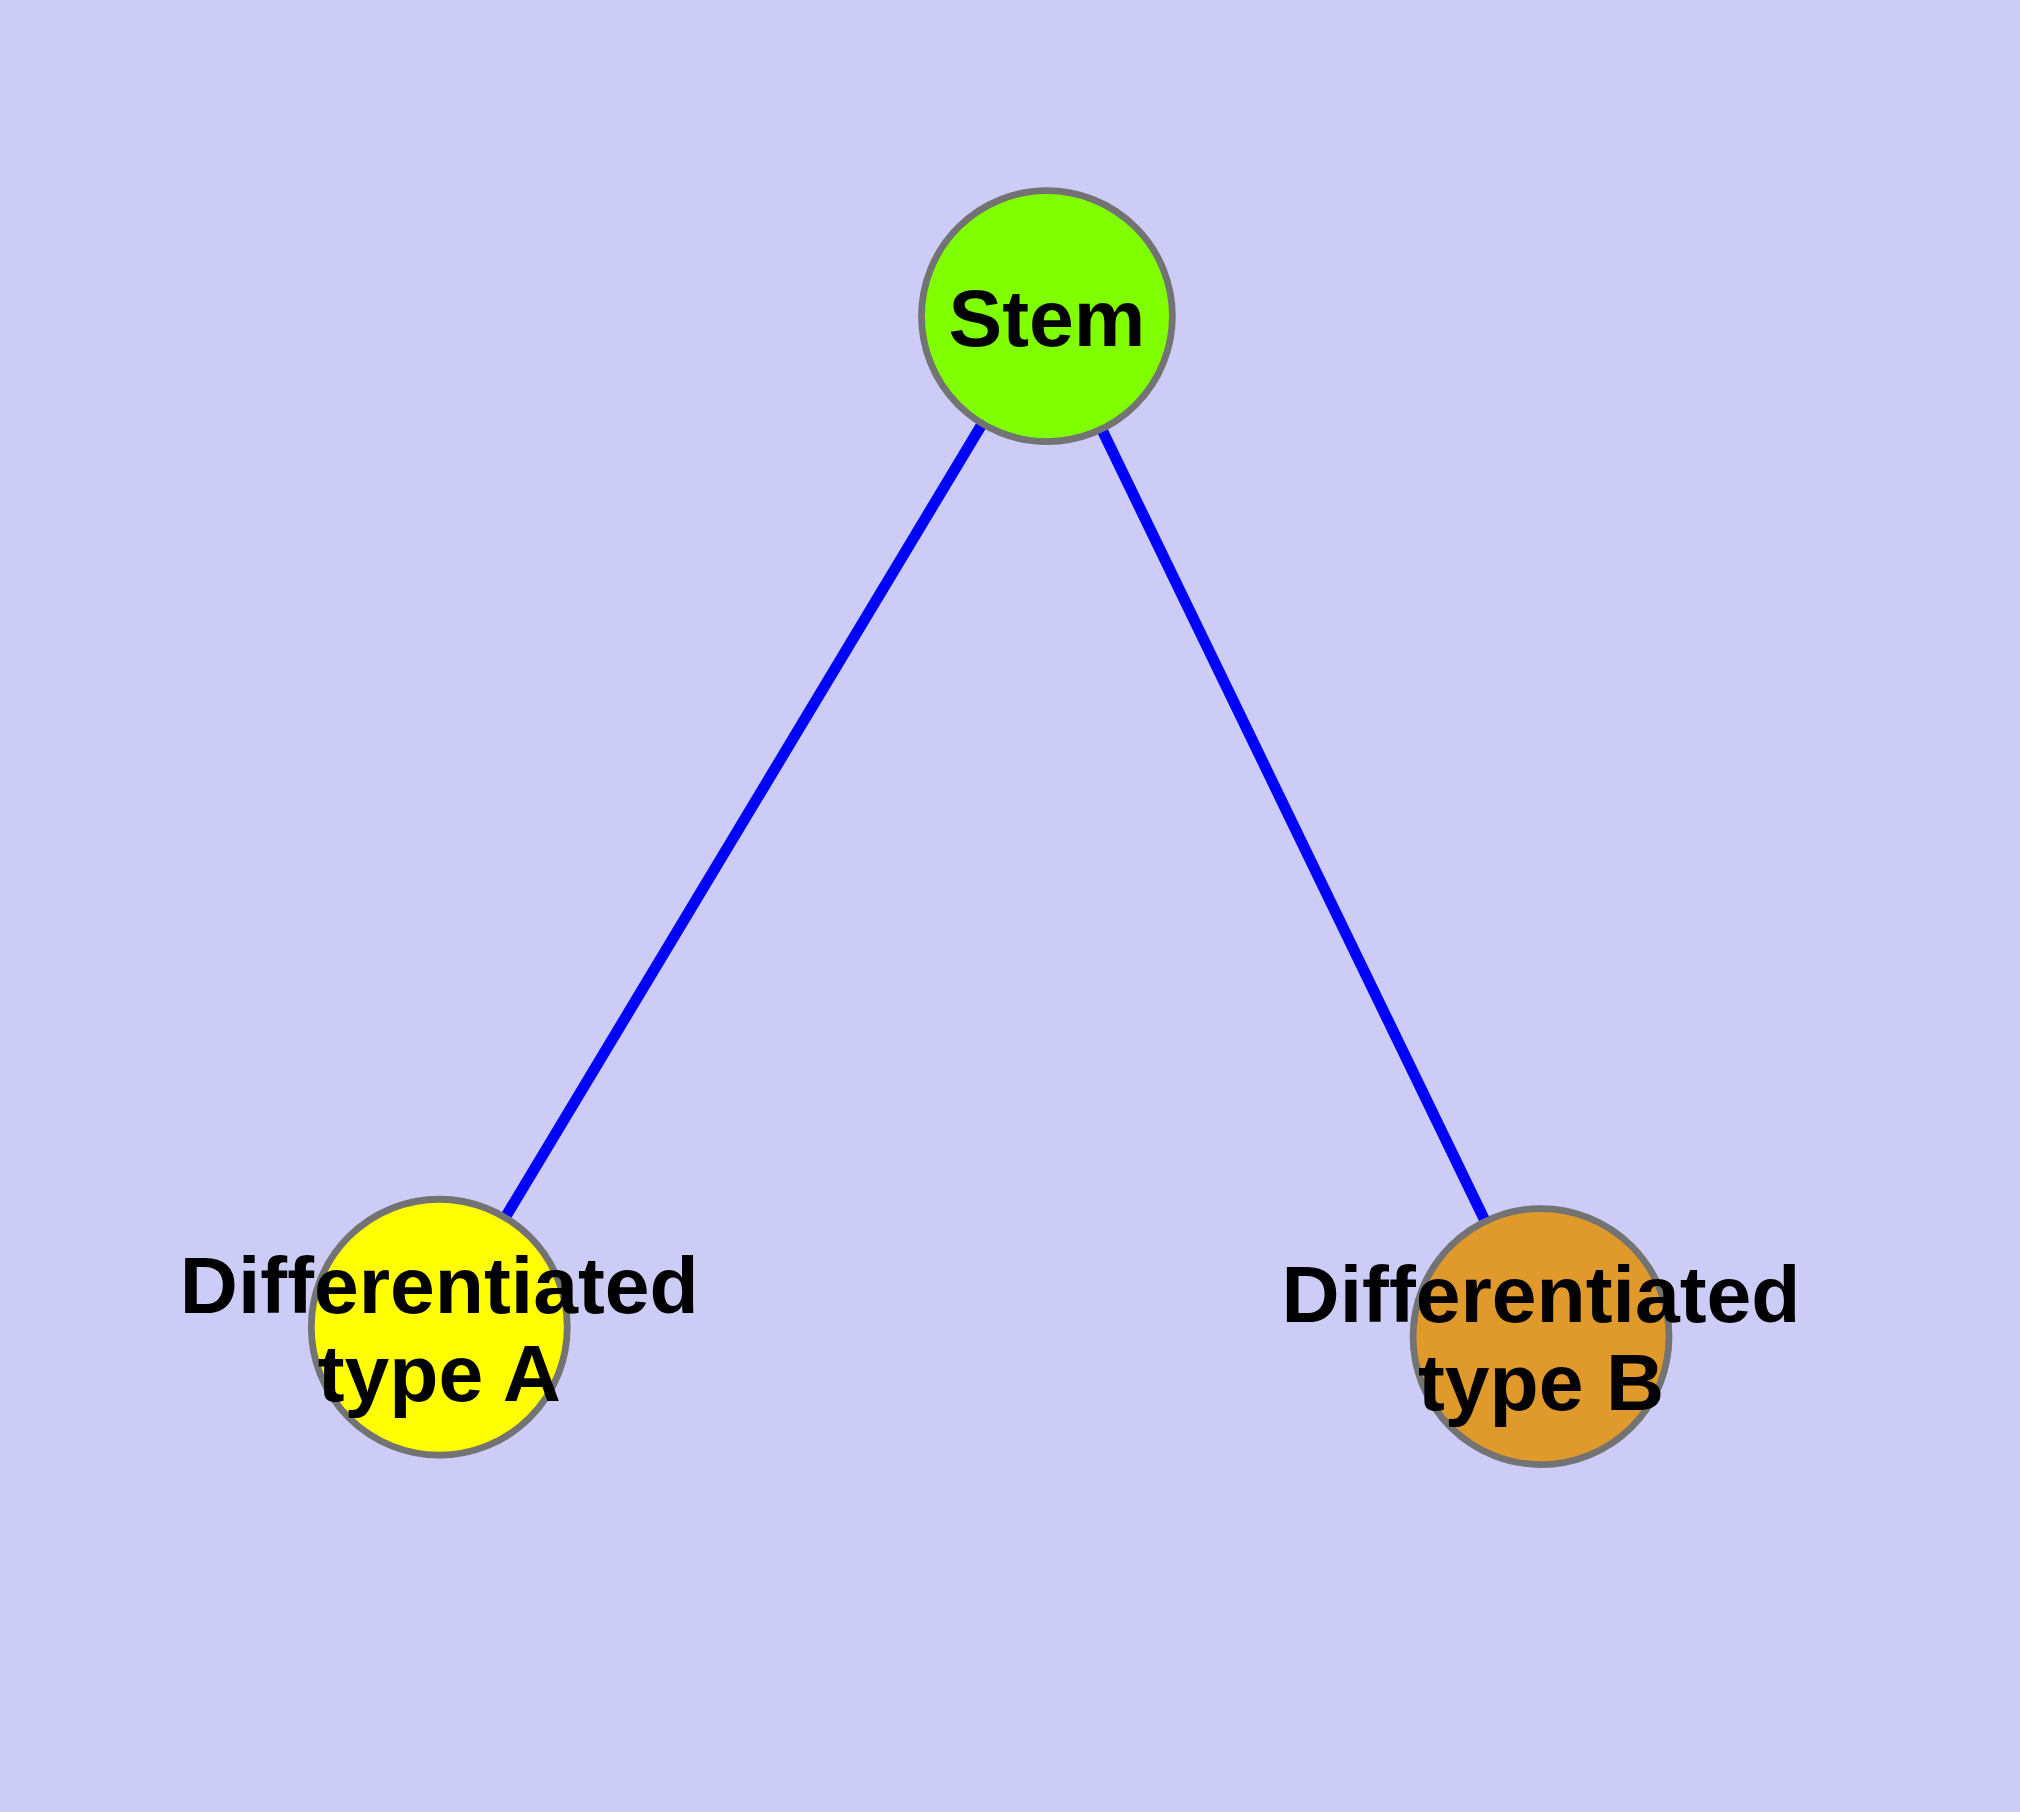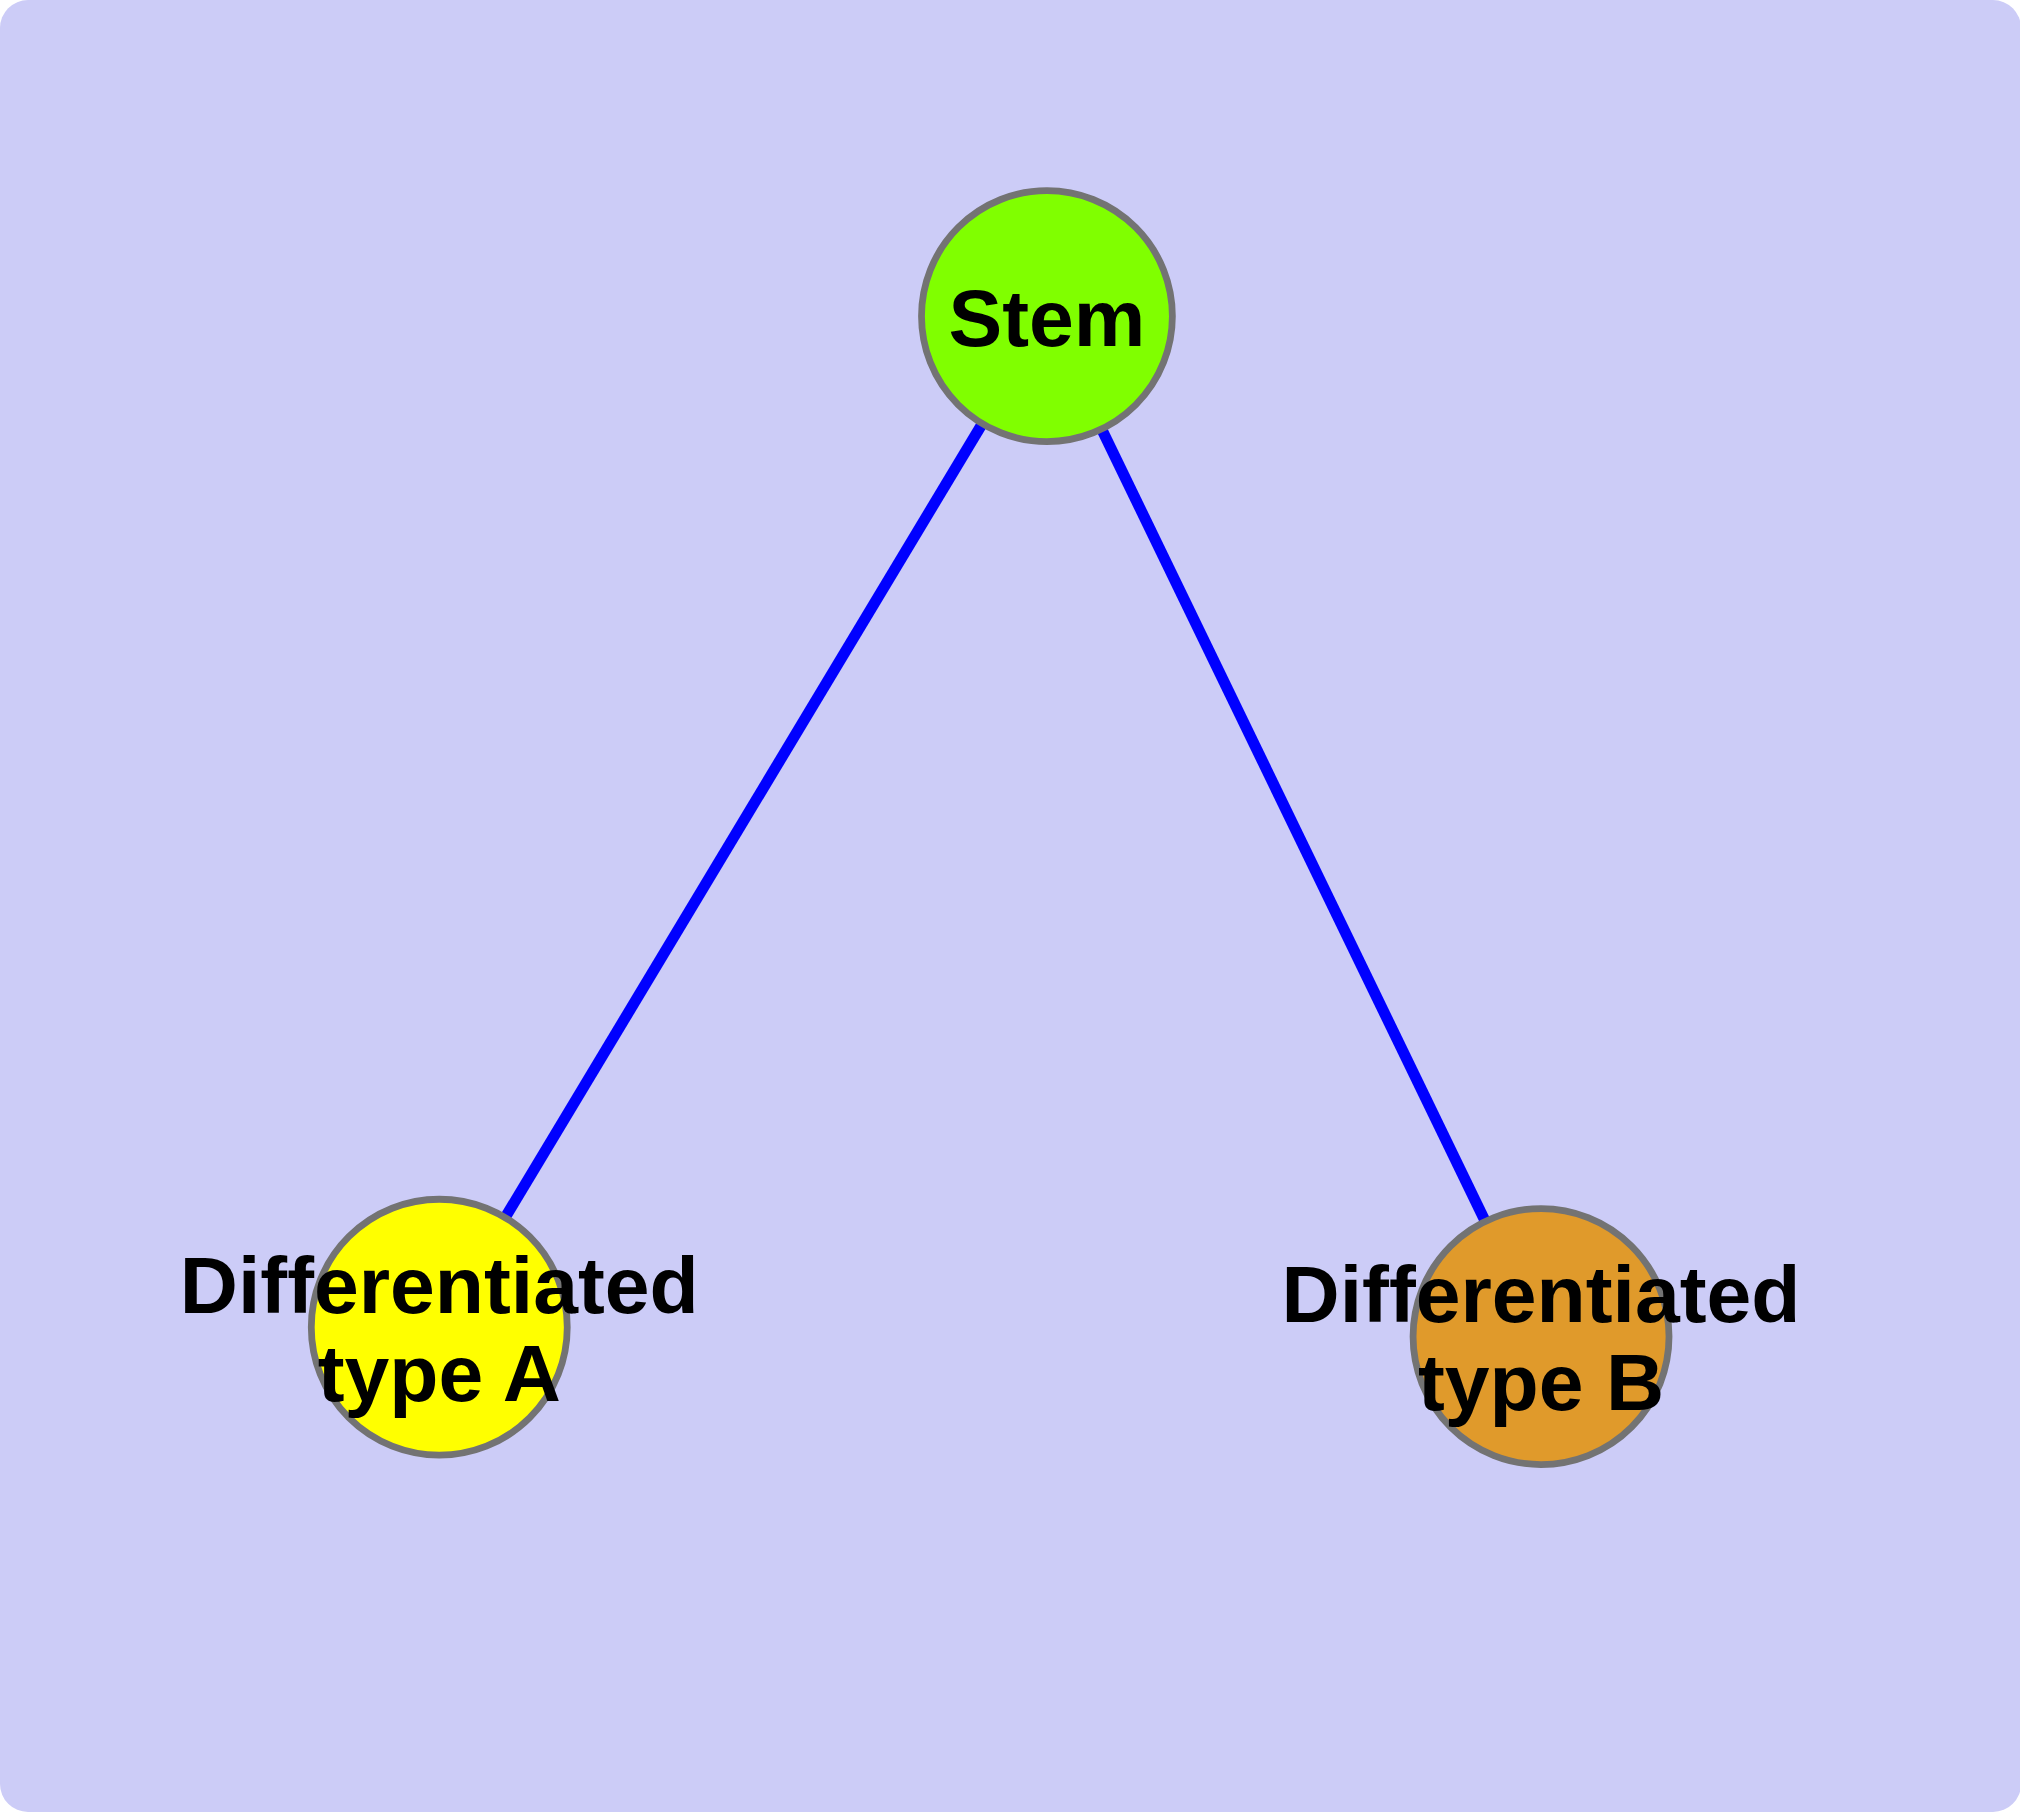--- a/index.html
+++ b/index.html
@@ -7,21 +7,20 @@
     padding: 0;
     background: #ffffff;
   }
   #canvas {
     position: relative;
     width: 2021px;
     height: 1812px;
     background: #ccccf7;
     overflow: hidden;
     font-family: "Liberation Sans", sans-serif;
-    border-radius: 28px;
   }
   #graph-svg {
     position: absolute;
     left: 0;
     top: 0;
     width: 2021px;
     height: 1812px;
     display: block;
   }
   .node-label {

